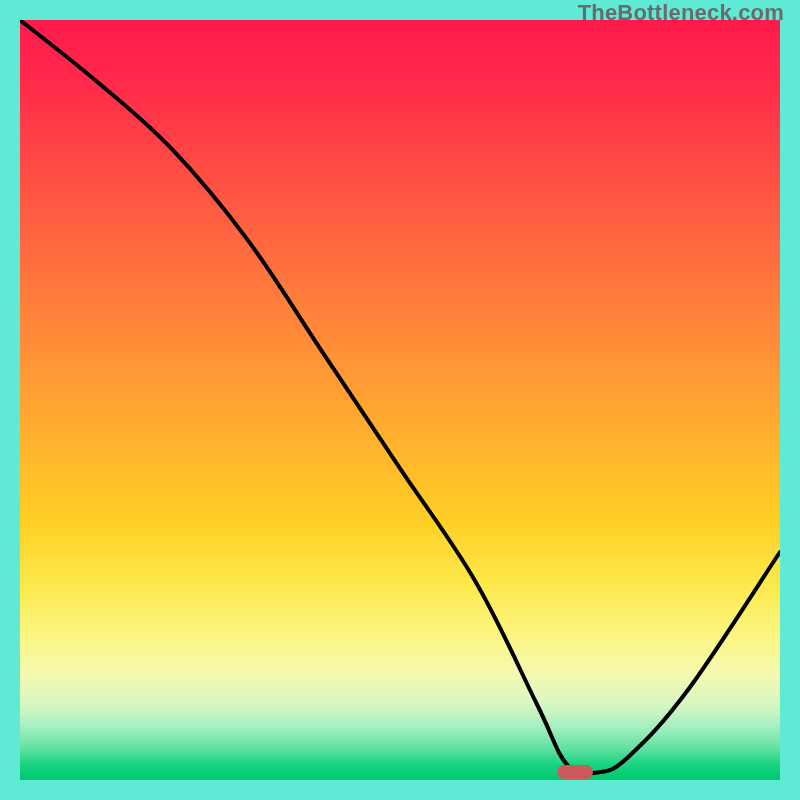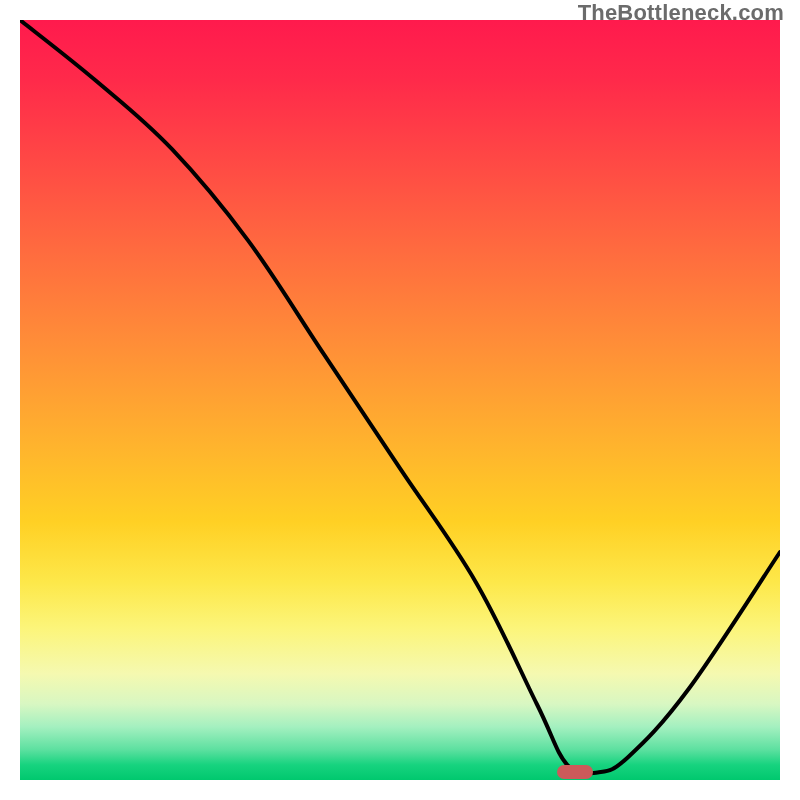--- a/index.html
+++ b/index.html
@@ -9,21 +9,21 @@
     height: 800px;
     background: #000;
     overflow: hidden;
   }
   .frame {
     position: absolute;
     left: 0;
     top: 0;
     width: 800px;
     height: 800px;
-    background: #ffffff;
+    background: #5eead4;
   }
   .plot-area {
     position: absolute;
     left: 20px;
     top: 20px;
     width: 760px;
     height: 760px;
     background: linear-gradient(to bottom,
       #ff1a4d 0%,
       #ff2a4a 8%,

